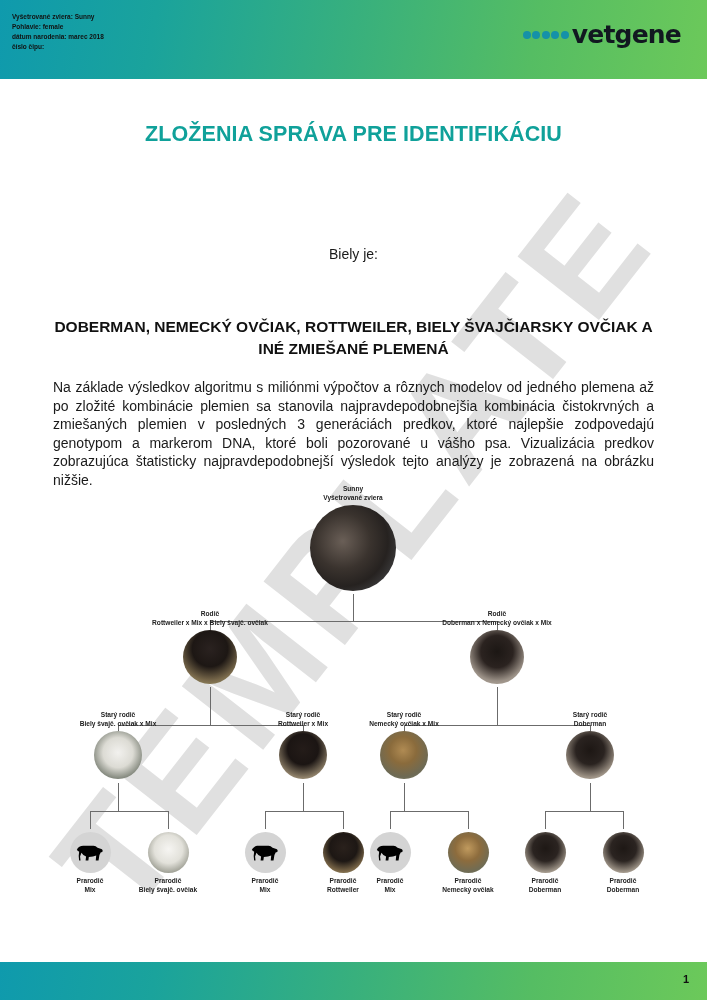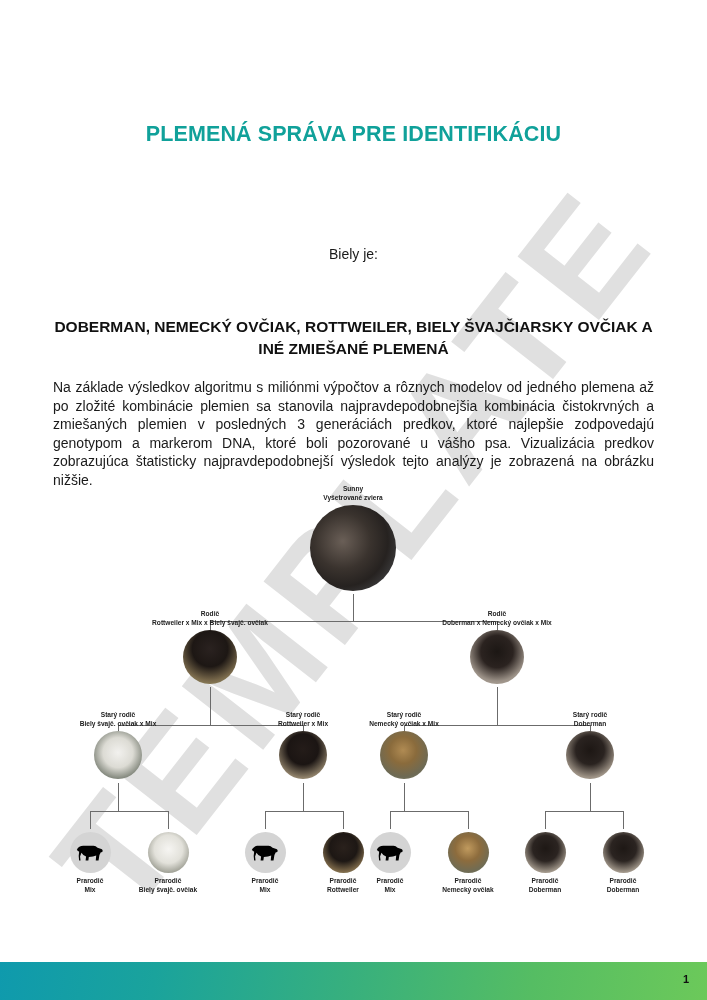--- a/index.html
+++ b/index.html
@@ -132,23 +132,41 @@
 </style>
 </head>
 <body>
 
 <div id="page">
 
   <div id="watermark">
     <span>TEMPLATE</span>
   </div>
 
+  <div id="header">
+    <div id="header-info">
+      <div>Vyšetrované zviera: Sunny</div>
+      <div>Pohlavie: female</div>
+      <div>dátum narodenia: marec 2018</div>
+      <div>číslo čipu:</div>
+    </div>
+    <div id="logo">
+      <span id="logo-dots">
+        <i></i>
+          <i></i>
+          <i></i>
+          <i></i>
+          <i></i>
+      </span>
+      <span id="logo-text">vetgene</span>
+    </div>
+  </div>
 
   <div id="title">
-    <div>PLEMENÁ SPRÁVA PRE IDENTIFIKÁCIU</div>
+    <div>ZLOŽENIA SPRÁVA PRE IDENTIFIKÁCIU</div>
   </div>
 
   <div id="subject-line">Biely je:</div>
   <div id="breed-result">DOBERMAN, NEMECKÝ OVČIAK, ROTTWEILER, BIELY ŠVAJČIARSKY OVČIAK A INÉ ZMIEŠANÉ PLEMENÁ</div>
   <div id="paragraph">Na základe výsledkov algoritmu s miliónmi výpočtov a rôznych modelov od jedného plemena až po zložité kombinácie plemien sa stanovila najpravdepodobnejšia kombinácia čistokrvných a zmiešaných plemien v posledných 3 generáciách predkov, ktoré najlepšie zodpovedajú genotypom a markerom DNA, ktoré boli pozorované u vášho psa. Vizualizácia predkov zobrazujúca štatisticky najpravdepodobnejší výsledok tejto analýzy je zobrazená na obrázku nižšie.</div>
 
   <div id="tree">
 
     <div class="node" style="left:283px; top:0px; width:140px;">
       <div class="cap">

